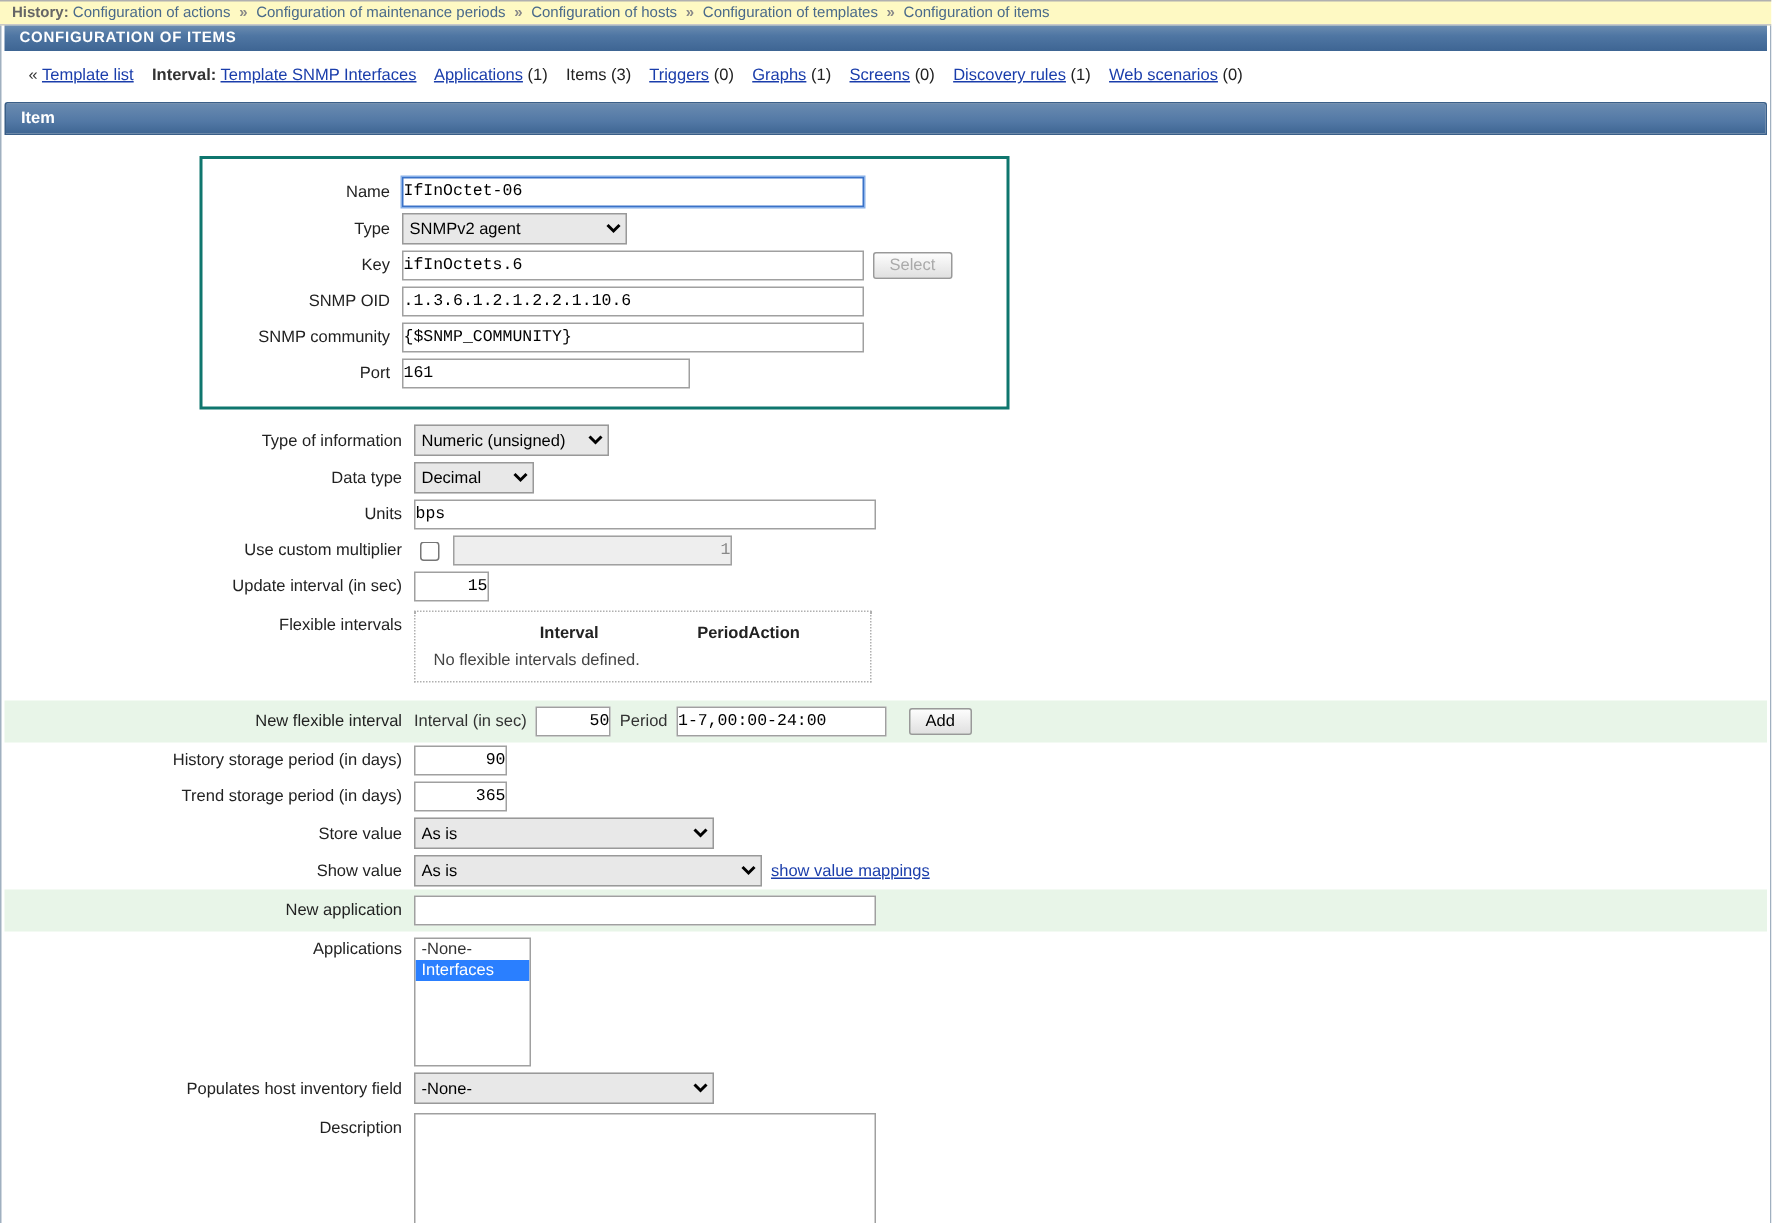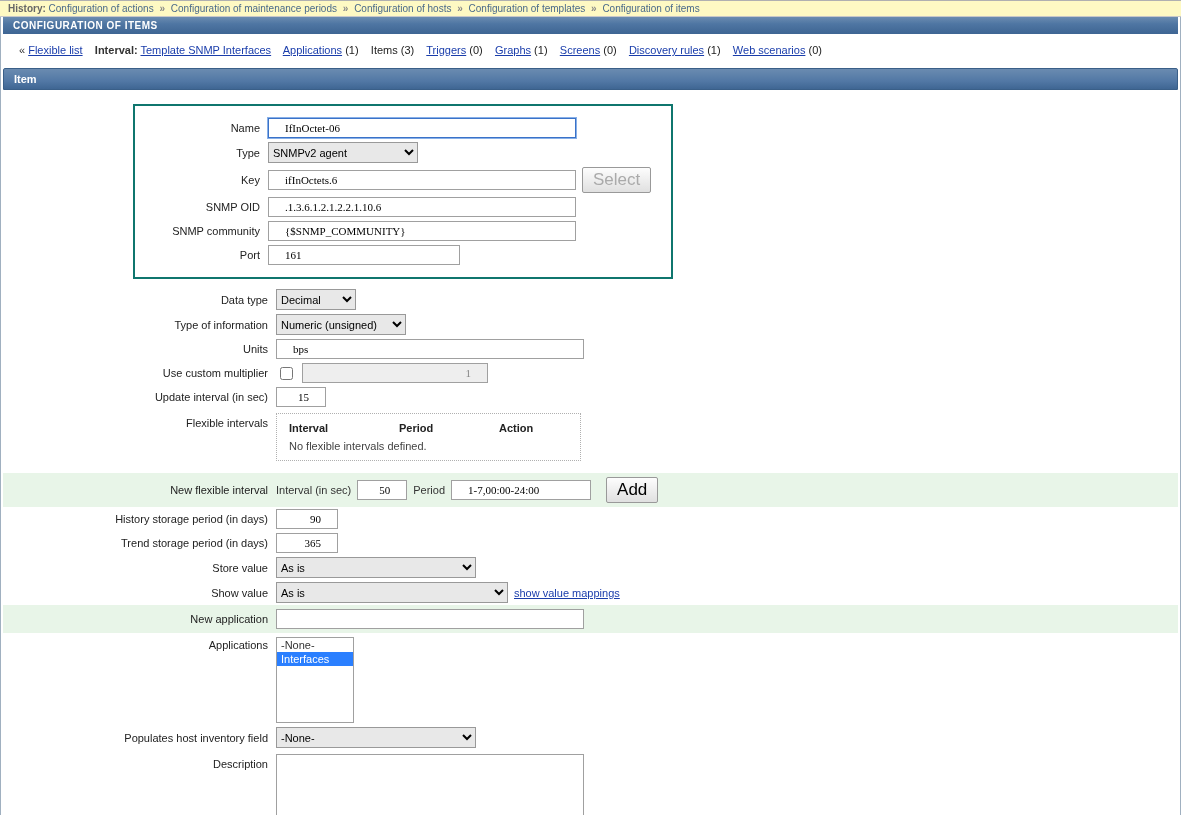--- a/index.html
+++ b/index.html
@@ -62,23 +62,23 @@
     color: #222;
     font-size: 11px;
   }
   .row .field {
     flex: 0 0 auto;
     display: flex;
     align-items: center;
     gap: 6px;
   }
   input[type=text] {
-    font-family: Liberation Serif, serif;
-    font-size: 11px;
-    padding: 2px 16px;
+    font-family: Liberation Mono, monospace;
+    font-size: 11px;
+    padding: 2px 0;
     border: 1px solid #a0a0a0;
     background: #fff;
     height: 20px;
   }
   input[type=text].focused { border: 1px solid #3a72c8; outline: 1px solid #88b0e8; }
   input[type=text].disabled { background: #eeeeee; color: #888; }
   select {
     font-family: Verdana, Arial, sans-serif;
     font-size: 11px;
     height: 21px;
@@ -87,21 +87,21 @@
   }
   textarea {
     font-family: Verdana, Arial, sans-serif;
     font-size: 11px;
     border: 1px solid #a0a0a0;
     padding: 4px;
     resize: both;
   }
   button, .btn {
     font-family: Verdana, Arial, sans-serif;
-    font-size: 17px;
+    font-size: 11px;
     padding: 2px 10px;
     border: 1px solid #999;
     border-radius: 2px;
     background: linear-gradient(#fdfdfd, #e0e0e0);
     cursor: pointer;
   }
   button.disabled { color: #aaa; cursor: default; }
   .highlight-box {
     border: 2px solid #0f766e;
     padding: 10px 0 10px 0;
@@ -112,20 +112,21 @@
   .panel {
     border: 1px dotted #b0b0b0;
     padding: 8px 12px;
     width: 305px;
   }
   .panel-head {
     display: flex;
     font-weight: bold;
     color: #222;
     padding-bottom: 6px;
+    text-align: right;
   }
   .panel-head .col1 { width: 110px; }
   .panel-head .col2 { width: 100px; }
   .panel-head .col3 { }
   .panel-empty { color: #444; }
   .row-greenish { background: #e8f5e8; padding: 4px 0; }
   .listbox {
     border: 1px solid #a0a0a0;
     width: 78px;
     height: 86px;
@@ -166,21 +167,21 @@
   <a href="#">Configuration of items</a>
 </div>
 
 <div class="outer-frame">
 <div class="content-wrap">
 
 <div class="titlebar">CONFIGURATION OF ITEMS</div>
 
 <div class="linkbar">
   <span>«</span>
-  <a href="#">Flexible list</a>
+  <a href="#">Template list</a>
   &nbsp;&nbsp;
   <strong>Interval:</strong>
   <a href="#">Template SNMP Interfaces</a>
   &nbsp;&nbsp;
   <a href="#">Applications</a>
   <span class="nolink">(1)</span>
   &nbsp;&nbsp;
   <span class="nolink">Items</span>
   <span class="nolink">(3)</span>
   &nbsp;&nbsp;
@@ -240,33 +241,33 @@
     </div>
     <div class="row">
       <div class="label">Port</div>
       <div class="field">
               <input type="text" class="w190" value="161" style="">
             </div>
     </div>
   </div>
 
   <div class="row">
+    <div class="label">Type of information</div>
+    <div class="field">
+      <select style="width:130px">
+        <option>Numeric (unsigned)</option>
+      </select>
+    </div>
+  </div>
+
+  <div class="row">
     <div class="label">Data type</div>
     <div class="field">
       <select style="width:80px">
         <option>Decimal</option>
-      </select>
-    </div>
-  </div>
-
-  <div class="row">
-    <div class="label">Type of information</div>
-    <div class="field">
-      <select style="width:130px">
-        <option>Numeric (unsigned)</option>
       </select>
     </div>
   </div>
 
   <div class="row">
     <div class="label">Units</div>
     <div class="field">
             <input type="text" class="w310" value="bps" style="">
           </div>
   </div>

